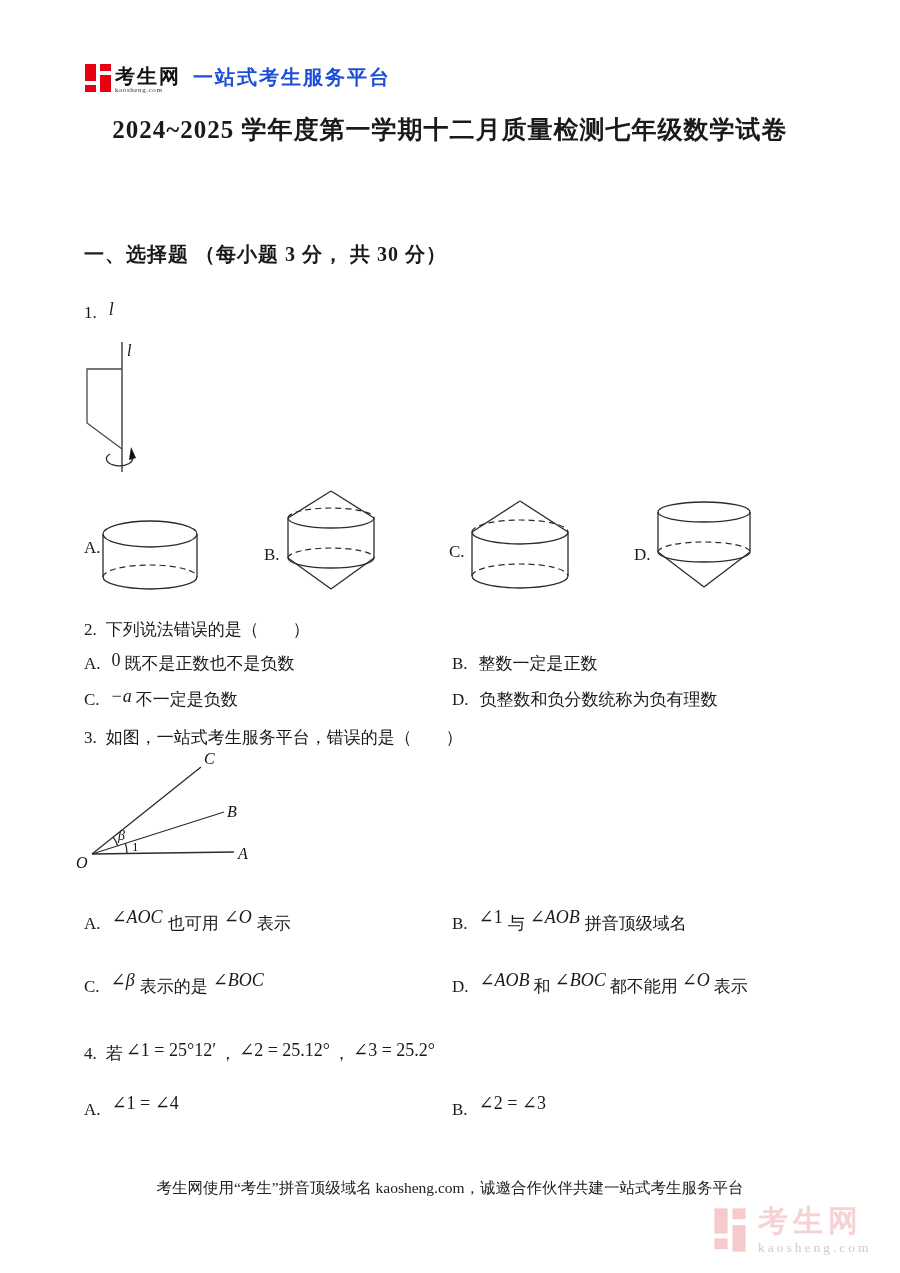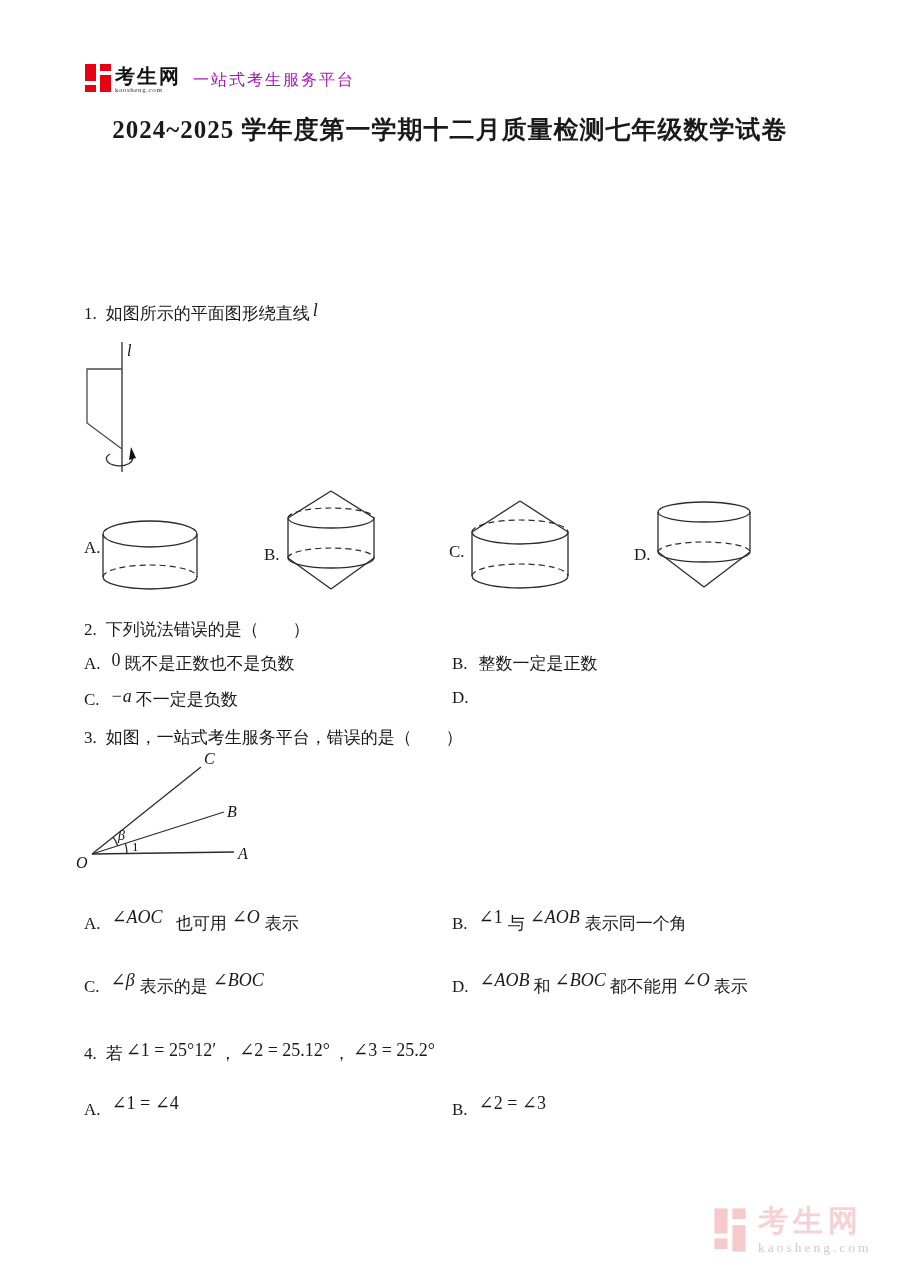--- a/index.html
+++ b/index.html
@@ -25,21 +25,21 @@
   .raise{position:relative;top:-6px;}
   .raise2{position:relative;top:-3px;}
   svg .stroke{stroke:#2b2b2b;stroke-width:1.3;fill:none;}
   svg .strokegray{stroke:#4a4a4a;stroke-width:1.3;fill:none;}
   svg .dash{stroke:#2b2b2b;stroke-width:1.2;fill:none;stroke-dasharray:6 4;}
   svg .figtext{font-family:"Liberation Serif","DejaVu Serif",serif;font-style:italic;fill:#111;}
   
   .brand-icon rect{fill:#e60012;}
   .brand-name{font-size:20px;font-weight:bold;letter-spacing:2px;line-height:20px;color:#111;}
   .brand-domain{font-size:7px;letter-spacing:0.6px;color:#333;line-height:8px;}
-  .brand-tagline{font-size:16px;font-weight:normal;color:#a21caf;letter-spacing:2px;}
+  .brand-tagline{font-size:20px;font-weight:bold;color:#1d4ed8;letter-spacing:2px;}
   .footer{font-size:15.5px;color:#222;}
   
   .wm-icon rect{fill:#f6caca;}
   .wm-name{font-size:30px;font-weight:bold;color:#f7d2d4;letter-spacing:5px;line-height:30px;}
   .wm-domain{font-size:13.5px;color:#cccccc;letter-spacing:3px;}
 </style>
 </head>
 <body>
 
 <div class="page">
@@ -53,24 +53,24 @@
     </svg>
     <div style="margin-left:4px;">
       <div class="brand-name">考生网</div>
       <div class="brand-domain">kaosheng.com</div>
     </div>
     <div class="brand-tagline" style="margin-left:12px;margin-bottom:3px;">一站式考生服务平台</div>
   </div>
 
   <div class="abs center title bold" style="top:113px;">2024~2025 学年度第一学期十二月质量检测七年级数学试卷</div>
 
+  <div class="abs section bold" style="left:84px;top:241px;">一、选择题 （每小题 3 分， 共 30 分）</div>
 
   <div class="row stem" style="left:84px;top:302px;">
     <span class="qnum">1.</span>
-    <span>如图所示的平面图形绕直线</span>
     <span class="mi raise2" style="margin:0 3px;">l</span>
   </div>
 
   <svg class="abs" style="left:78px;top:336px;" width="115" height="142" viewBox="0 0 115 142">
     <line class="stroke" x1="44" y1="6" x2="44" y2="136"></line>
     <text class="figtext" x="49" y="20" font-size="16">l</text>
     <path class="strokegray" d="M44,33 L9,33 L9,87 L44,113"></path>
     <path class="stroke" d="M32,118 A13,7 0 1 0 54,121"></path>
     <path d="M51,124 L58,122 L53,111 Z" fill="#111"></path>
   </svg>
@@ -134,20 +134,21 @@
     <span class="optlabel">B.</span>
     <span class="cjk">整数一定是正数</span>
   </div>
   <div class="row" style="left:84px;top:688px;">
     <span class="optlabel">C.</span>
     <span class="mi raise2" style="margin-right:4px;">−a</span>
     <span class="cjk">不一定是负数</span>
   </div>
   <div class="row" style="left:452px;top:688px;">
     <span class="optlabel">D.</span>
+    <span class="cjk">负整数和负分数统称为负有理数</span>
   </div>
 
   <div class="row stem" style="left:84px;top:726px;">
     <span class="qnum">3.</span>
     <span>如图，一站式考生服务平台，错误的是（　　）</span>
   </div>
 
   <svg class="abs" style="left:74px;top:748px;" width="192" height="132" viewBox="0 0 192 132">
     <line class="stroke" x1="18" y1="106" x2="160" y2="104"></line>
     <line class="stroke" x1="18" y1="106" x2="150" y2="64"></line>
@@ -157,31 +158,31 @@
     <text class="figtext" x="2" y="120" font-size="16">O</text>
     <text class="figtext" x="164" y="111" font-size="16">A</text>
     <text class="figtext" x="153" y="69" font-size="16">B</text>
     <text class="figtext" x="130" y="16" font-size="16">C</text>
     <text class="figtext" x="44" y="92" font-size="14">β</text>
     <text x="58" y="103" font-size="13" fill="#111" font-family="Liberation Serif, serif">1</text>
   </svg>
 
   <div class="row" style="left:84px;top:912px;">
     <span class="optlabel">A.</span>
-    <span class="mi raise" style="margin-right:13px;">∠AOC</span>
+    <span class="mi raise" style="margin-right:5px;">∠AOC</span>
     <span class="cjk">也可用</span>
     <span class="mi raise" style="margin:0 5px;">∠O</span>
     <span class="cjk">表示</span>
   </div>
   <div class="row" style="left:452px;top:912px;">
     <span class="optlabel">B.</span>
     <span class="mn raise" style="margin-right:5px;">∠1</span>
     <span class="cjk">与</span>
     <span class="mi raise" style="margin:0 5px;">∠AOB</span>
-    <span class="cjk">表示同一个角</span>
+    <span class="cjk">拼音顶级域名</span>
   </div>
   <div class="row" style="left:84px;top:975px;">
     <span class="optlabel">C.</span>
     <span class="mi raise" style="margin-right:5px;">∠β</span>
     <span class="cjk">表示的是</span>
     <span class="mi raise" style="margin-left:5px;">∠BOC</span>
   </div>
   <div class="row" style="left:452px;top:975px;">
     <span class="optlabel">D.</span>
     <span class="mi raise" style="margin-right:4px;">∠AOB</span>
@@ -203,20 +204,21 @@
   </div>
   <div class="row" style="left:84px;top:1098px;">
     <span class="optlabel">A.</span>
     <span class="mn raise">∠1 = ∠4</span>
   </div>
   <div class="row" style="left:452px;top:1098px;">
     <span class="optlabel">B.</span>
     <span class="mn raise">∠2 = ∠3</span>
   </div>
 
+  <div class="abs center footer" style="top:1178px;">考生网使用“考生”拼音顶级域名 kaosheng.com，诚邀合作伙伴共建一站式考生服务平台</div>
 
   <div class="abs" style="left:714px;top:1206px;display:flex;">
     <svg class="wm-icon" width="32" height="48" viewBox="0 0 26 40">
       <rect x="0" y="2" width="11" height="21"></rect>
       <rect x="0" y="27" width="11" height="9"></rect>
       <rect x="15" y="2" width="11" height="9"></rect>
       <rect x="15" y="16" width="11" height="22"></rect>
     </svg>
     <div style="margin-left:12px;">
       <div class="wm-name">考生网</div>

